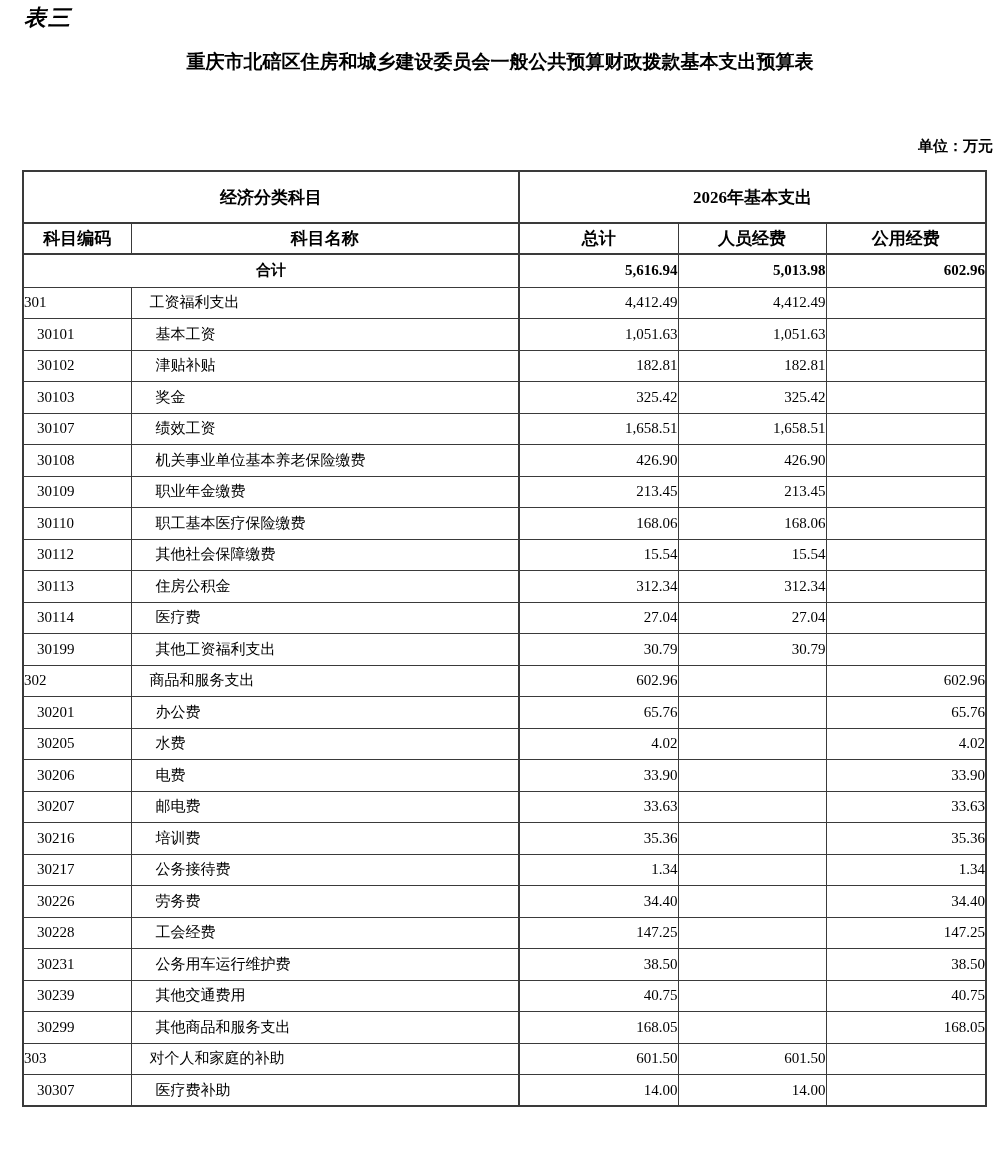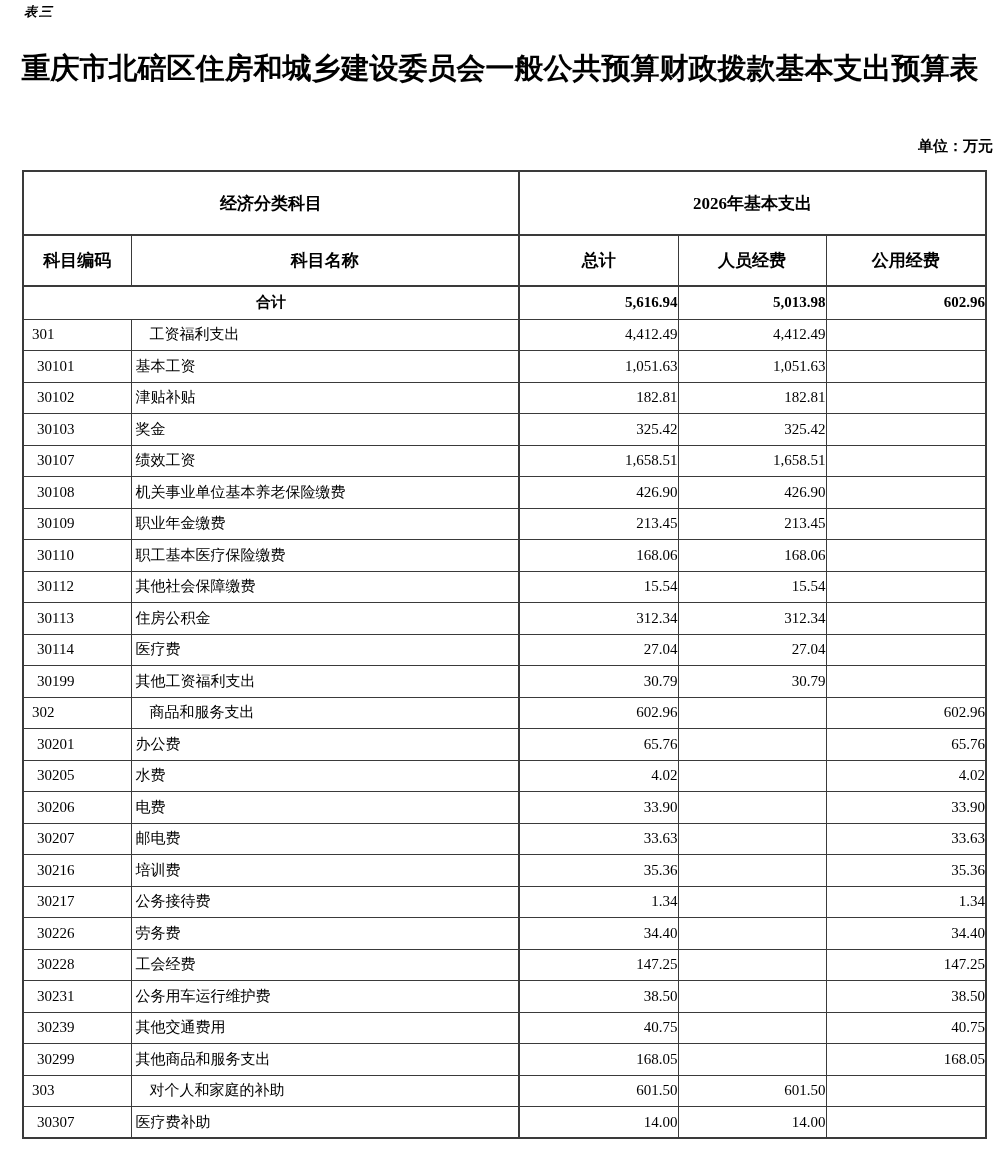--- a/index.html
+++ b/index.html
@@ -10,33 +10,33 @@
     height: 1170px;
     background: #ffffff;
     color: #000000;
     font-family: "Liberation Serif", serif;
     overflow: hidden;
   }
   .sheet-label {
     position: absolute;
     left: 24px;
     top: 3px;
-    font-size: 13px;
+    font-size: 22px;
     font-style: italic;
     font-weight: 700;
     letter-spacing: 2px;
   }
   .doc-title {
     position: absolute;
     left: 0;
     top: 49px;
     width: 1000px;
     margin: 0;
     text-align: center;
-    font-size: 29px;
+    font-size: 19px;
     font-weight: 700;
     letter-spacing: 0px;
     white-space: nowrap;
   }
   .unit-note {
     position: absolute;
     top: 137px;
     right: 7px;
     font-size: 15px;
     font-weight: 700;
@@ -55,44 +55,44 @@
     padding: 0;
     overflow: hidden;
     white-space: nowrap;
     vertical-align: middle;
   }
   thead th {
     font-weight: 700;
     font-size: 17px;
     text-align: center;
   }
-  tr.h1 { height: 64px; padding-left: 28px; }
-  tr.h2 { height: 51px; font-family: Liberation Mono, monospace; }
+  tr.h1 { height: 52px; padding-left: 28px; }
+  tr.h2 { height: 31px; font-family: Liberation Mono, monospace; }
   tr.h1 th, tr.h2 th { border-bottom-width: 2px; }
   .sec-left { border-left-width: 2px !important; }
   tr.total-row {
     height: 33px;
     font-weight: 700;
     font-size: 15px;
   }
   tr.total-row td.label { text-align: center; font-family: Liberation Mono, monospace; }
   tbody tr.data-row {
     height: 31.5px;
     font-size: 15px;
   }
   td.num-cell {
     text-align: right;
     padding-right: 4px;
     font-size: 15px;
   }
   td.text-cell { text-align: left; }
-  tr.lvl1 td.code-cell { padding-left: 8px; margin-left: 40px; }
+  tr.lvl1 td.code-cell { padding-left: 0; margin-left: 40px; }
   tr.lvl2 td.code-cell { padding-left: 13px; }
   tr.lvl1 td.name-cell { padding-left: 18px; }
-  tr.lvl2 td.name-cell { padding-left: 4px; }
+  tr.lvl2 td.name-cell { padding-left: 24px; }
 </style>
 </head>
 <body>
 
 <div class="page">
 
   <div class="sheet-label">表三</div>
 
   <h1 class="doc-title">重庆市北碚区住房和城乡建设委员会一般公共预算财政拨款基本支出预算表</h1>
 

